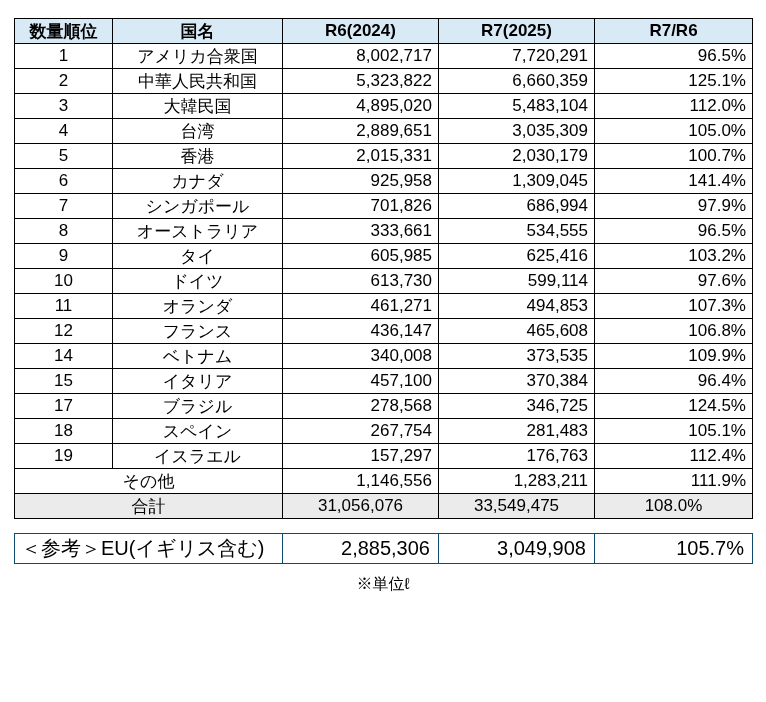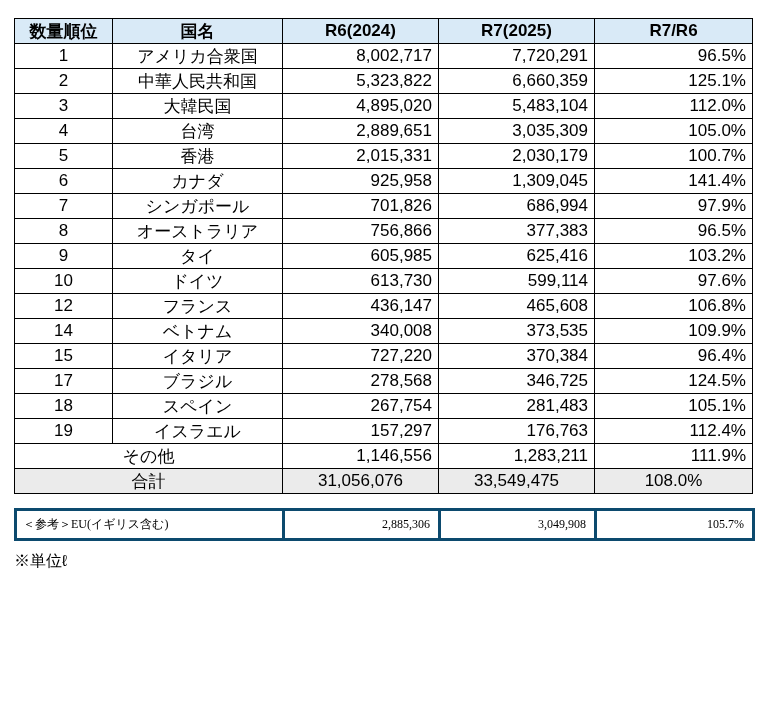--- a/index.html
+++ b/index.html
@@ -72,43 +72,42 @@
   .spacer {
     height: 14px;
   }
 
   table.ref {
     border-collapse: collapse;
     width: 738px;
     table-layout: fixed;
   }
   table.ref td {
-    border: 3px solid #0c4a6e;
+    border: 1px solid #0c4a6e;
     height: 30px;
-    font-size: 12px;
+    font-size: 20px;
     padding: 0 6px;
     box-sizing: border-box;
     white-space: nowrap;
-    font-family: Liberation Serif, serif;
   }
   table.ref td.label {
     text-align: left;
   }
   table.ref td.num {
     text-align: right;
     padding-right: 8px;
   }
   col.r-label { width: 268px; }
   col.r-a     { width: 156px; }
   col.r-b     { width: 156px; }
   col.r-c     { width: 158px; }
 
   .footnote {
     width: 738px;
-    text-align: left;
+    text-align: center;
     font-size: 16px;
     padding-top: 10px;
   }
 </style>
 </head>
 <body>
 
 <div class="page">
 
   <table class="main">
@@ -174,56 +173,63 @@
       <tr>
         <td class="rank">7</td>
         <td class="name">シンガポール</td>
         <td class="num">701,826</td>
         <td class="num">686,994</td>
         <td class="num">97.9%</td>
       </tr>
       <tr>
         <td class="rank">8</td>
         <td class="name">オーストラリア</td>
-        <td class="num">756,866</td>
-        <td class="num">377,383</td>
+        <td class="num">333,661</td>
+        <td class="num">534,555</td>
         <td class="num">96.5%</td>
       </tr>
       <tr>
         <td class="rank">9</td>
         <td class="name">タイ</td>
         <td class="num">605,985</td>
         <td class="num">625,416</td>
         <td class="num">103.2%</td>
       </tr>
       <tr>
         <td class="rank">10</td>
         <td class="name">ドイツ</td>
         <td class="num">613,730</td>
         <td class="num">599,114</td>
         <td class="num">97.6%</td>
       </tr>
       <tr>
+        <td class="rank">11</td>
+        <td class="name">オランダ</td>
+        <td class="num">461,271</td>
+        <td class="num">494,853</td>
+        <td class="num">107.3%</td>
+      </tr>
+      <tr>
         <td class="rank">12</td>
         <td class="name">フランス</td>
         <td class="num">436,147</td>
         <td class="num">465,608</td>
         <td class="num">106.8%</td>
       </tr>
       <tr>
         <td class="rank">14</td>
         <td class="name">ベトナム</td>
         <td class="num">340,008</td>
         <td class="num">373,535</td>
         <td class="num">109.9%</td>
       </tr>
       <tr>
         <td class="rank">15</td>
         <td class="name">イタリア</td>
-        <td class="num">727,220</td>
+        <td class="num">457,100</td>
         <td class="num">370,384</td>
         <td class="num">96.4%</td>
       </tr>
       <tr>
         <td class="rank">17</td>
         <td class="name">ブラジル</td>
         <td class="num">278,568</td>
         <td class="num">346,725</td>
         <td class="num">124.5%</td>
       </tr>

